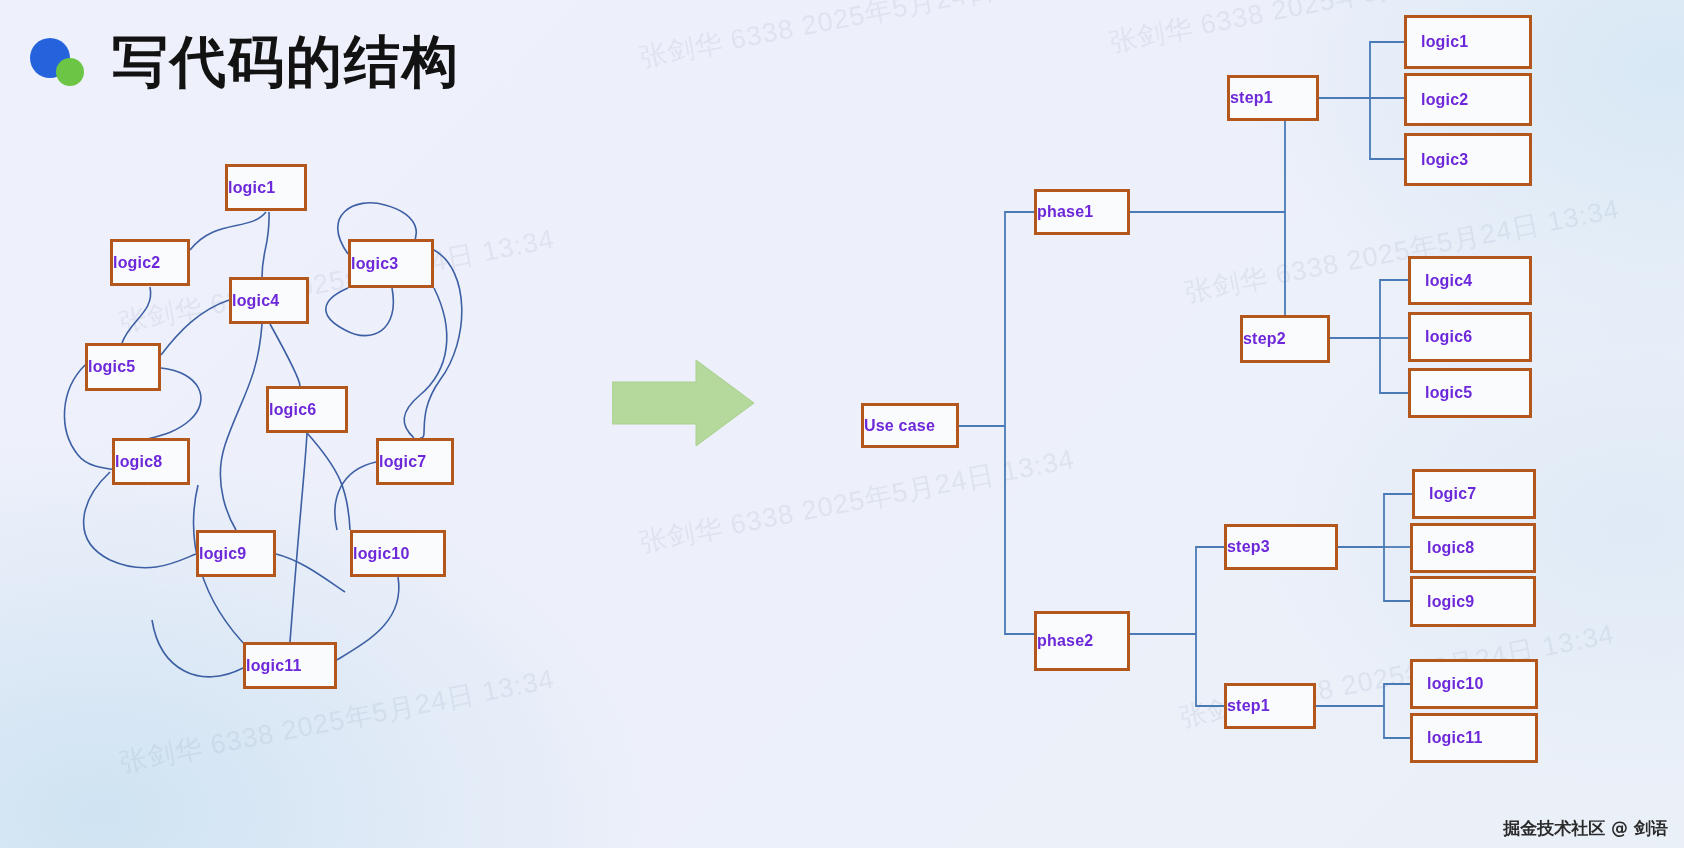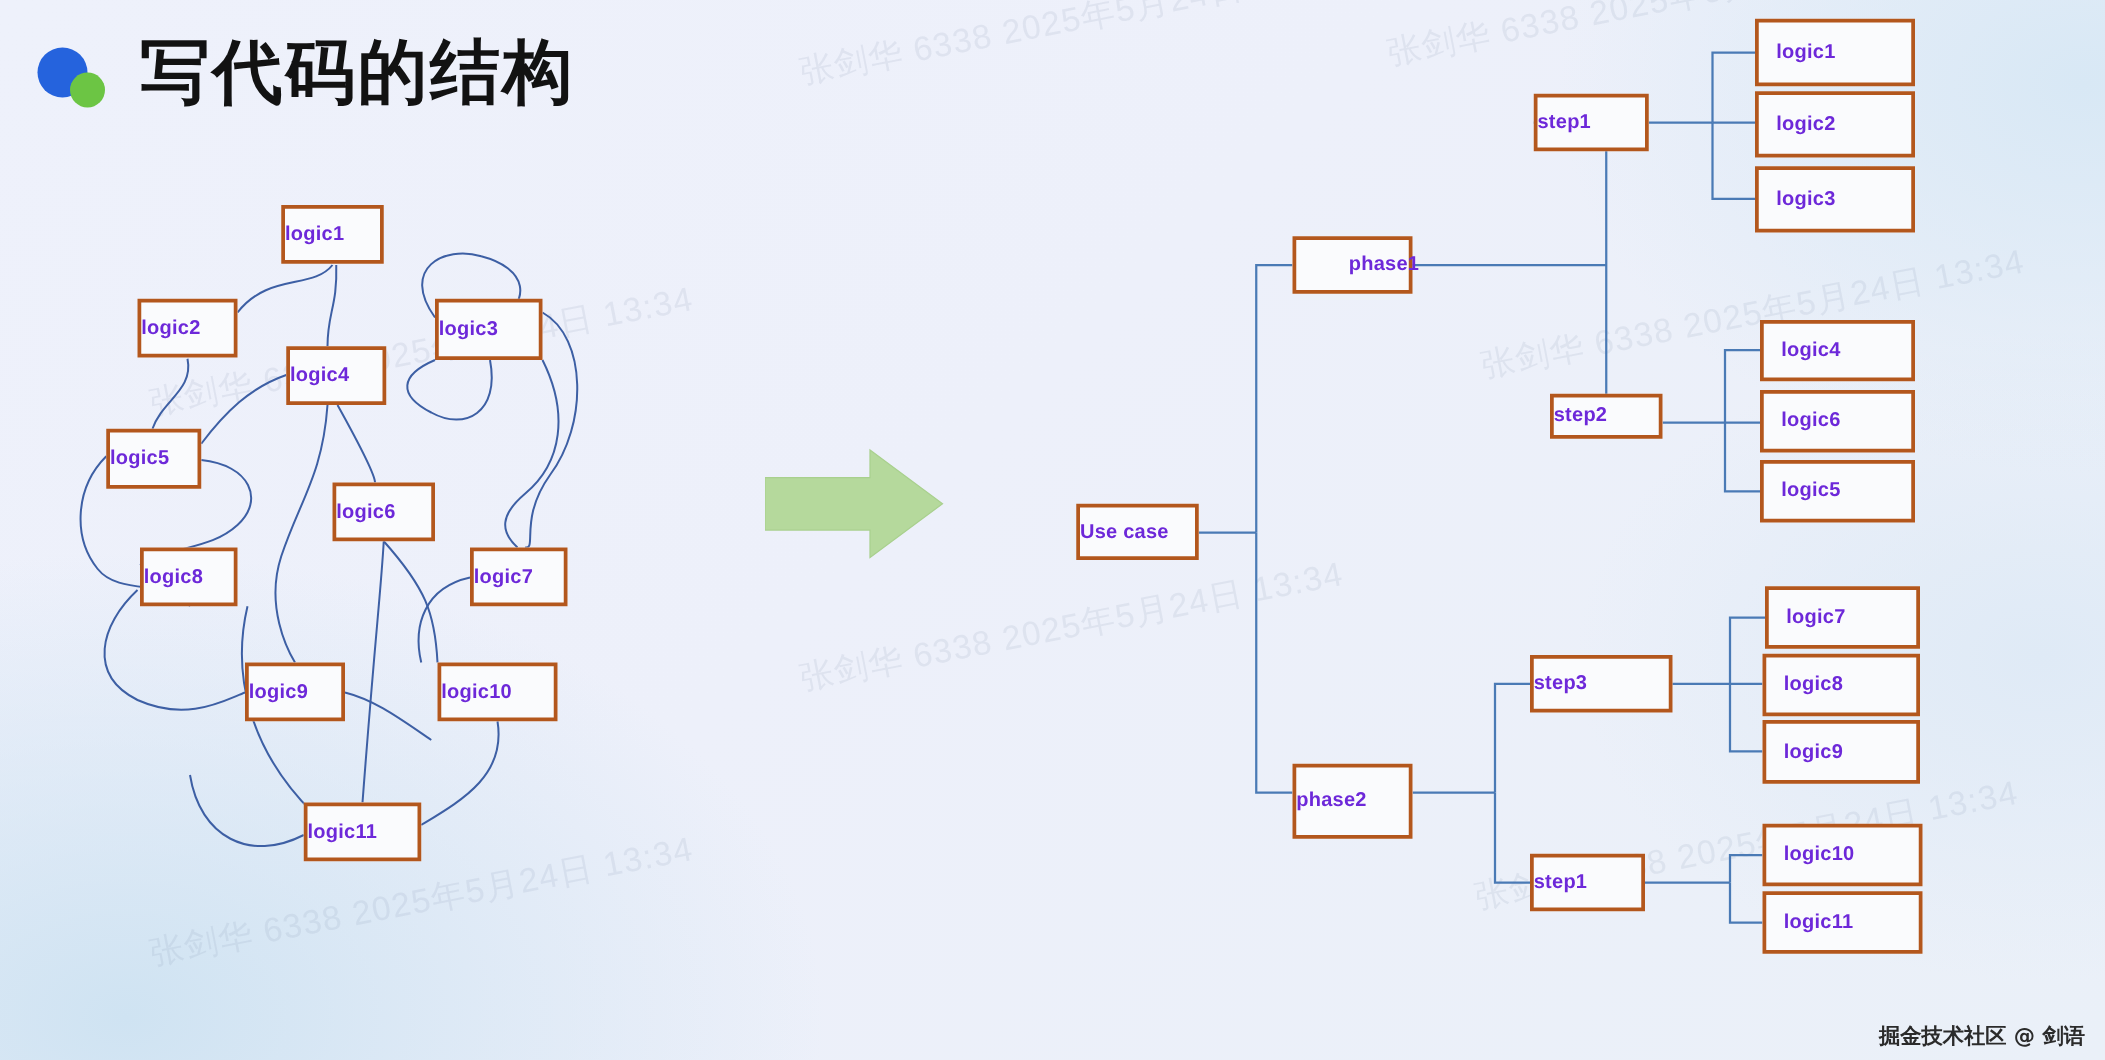--- a/index.html
+++ b/index.html
@@ -74,21 +74,21 @@
     height: 28px;
     border-radius: 50%;
     background: #6cc544;
   }
   .slide-title {
     font-size: 56px;
     font-weight: 700;
     color: #121212;
     letter-spacing: 2px;
     line-height: 1;
-    font-family: Liberation Mono, monospace;
+    font-family: Liberation Serif, serif;
   }
 
   
   .node {
     position: absolute;
     box-sizing: border-box;
     border: 3px solid #b3571d;
     background: #fafbfd;
     color: #6d28d9;
     font-weight: 700;
@@ -257,30 +257,30 @@
       <path d="M1384,547 L1384,601 L1410,601"></path>
       <path d="M1316,706 L1384,706"></path>
       <path d="M1384,706 L1384,684 L1410,684"></path>
       <path d="M1384,706 L1384,738 L1410,738"></path>
     </svg>
 
   <div id="right-tree">
       <div class="node center" style="left: 861px; top: 403px; width: 98px; height: 45px;">
         <span>Use case</span>
       </div>
-      <div class="node center" style="left: 1034px; top: 189px; width: 96px; height: 46px; padding-left: 42px;">
+      <div class="node center" style="left: 1034px; top: 189px; width: 96px; height: 46px;">
         <span>phase1</span>
       </div>
       <div class="node center" style="left: 1034px; top: 611px; width: 96px; height: 60px;">
         <span>phase2</span>
       </div>
       <div class="node center" style="left: 1227px; top: 75px; width: 92px; height: 46px;">
         <span>step1</span>
       </div>
-      <div class="node center" style="left: 1240px; top: 315px; width: 90px; height: 36px;">
+      <div class="node center" style="left: 1240px; top: 315px; width: 90px; height: 48px;">
         <span>step2</span>
       </div>
       <div class="node center" style="left: 1224px; top: 524px; width: 114px; height: 46px;">
         <span>step3</span>
       </div>
       <div class="node center" style="left: 1224px; top: 683px; width: 92px; height: 46px;">
         <span>step1</span>
       </div>
       <div class="node left" style="left: 1404px; top: 15px; width: 128px; height: 54px;">
         <span>logic1</span>

